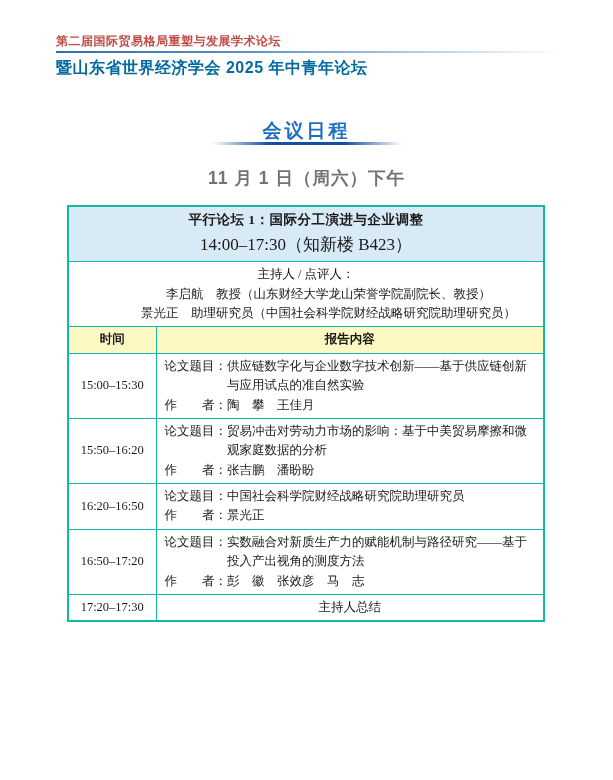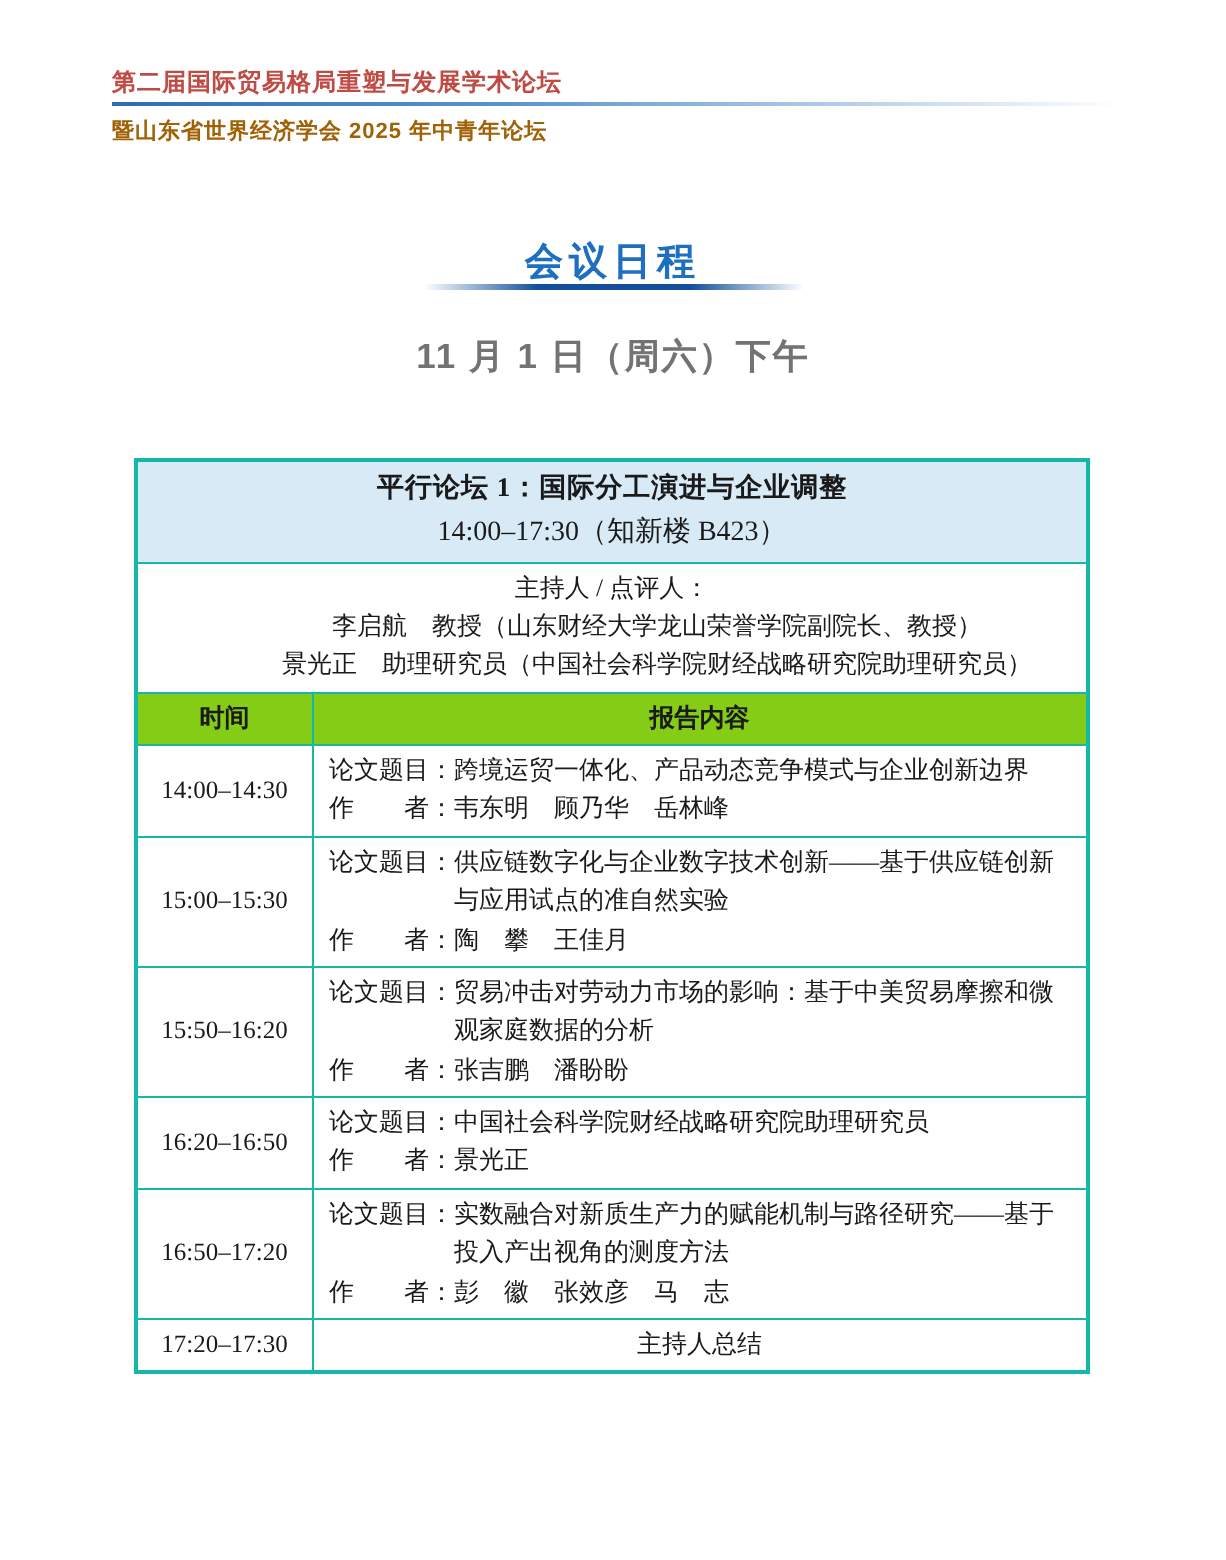--- a/index.html
+++ b/index.html
@@ -12,51 +12,51 @@
     color: #1a1a1a;
     overflow: hidden;
   }
 
   
   .doc-header { position: absolute; left: 56px; top: 33px; width: 505px;
     font-family: "Liberation Sans", "DejaVu Sans", sans-serif; }
   .doc-header .line1 { color: #bf4b45; font-size: 12px; font-weight: bold; letter-spacing: .5px; padding-bottom: 0; }
   .doc-header .rule { height: 2px; margin-top: 1px;
     background: linear-gradient(to right, #2e6db4 0%, #5c95cc 40%, rgba(190,215,240,0) 100%); }
-  .doc-header .line2 { color: #a16207; font-size: 11px; font-weight: bold; letter-spacing: .5px; margin-top: 5px; }
+  .doc-header .line2 { color: #0369a1; font-size: 16px; font-weight: bold; letter-spacing: .5px; margin-top: 5px; }
 
   
   .section-title { position: absolute; left: 0; top: 118px; width: 100%; text-align: center;
     font-family: "Liberation Sans", "DejaVu Sans", sans-serif;
     color: #1e6fc0; font-size: 19px; font-weight: bold; letter-spacing: 3px; }
   .title-rule { position: absolute; left: 50%; top: 142px; width: 190px; margin-left: -95px; height: 3px; border-radius: 2px;
     background: linear-gradient(to right, rgba(19,79,155,0) 0%, #134f9b 30%, #134f9b 70%, rgba(19,79,155,0) 100%); }
 
   
   .date-heading { position: absolute; left: 0; top: 166px; width: 100%; text-align: center;
     font-family: "Liberation Sans", "DejaVu Sans", sans-serif;
     color: #737373; font-size: 17.5px; font-weight: bold; letter-spacing: 1px; }
 
   
   table.schedule { position: absolute; left: 67px; top: 205px; width: 478px;
     border-collapse: collapse; table-layout: fixed;
     font-size: 12.5px; line-height: 1.55; }
-  table.schedule, table.schedule td { border: 1px solid #14b8a6; margin-top: 24px; }
+  table.schedule, table.schedule td { border: 1px solid #14b8a6; }
   table.schedule { border-width: 2px; }
   table.schedule td { padding: 3px 8px; vertical-align: middle; }
   col.time-col { width: 88px; }
 
   .forum-head td { background: #d9eaf7; text-align: center; padding: 5px 8px; }
   .forum-title { font-weight: bold; font-size: 13.5px; letter-spacing: .5px; }
-  .forum-time { font-size: 14px; margin-top: 1px; }
+  .forum-time { font-size: 17px; margin-top: 1px; }
 
   .hosts-cell { padding: 5px 10px 6px 10px; text-align: center; }
   .host-line { padding-left: 3.6em; }
 
-  .col-head td { background: #84cc16; text-align: center; font-weight: bold; padding: 5px 8px; }
+  .col-head td { background: #fef9c3; text-align: center; font-weight: bold; padding: 5px 8px; }
 
   td.time { text-align: center; white-space: nowrap; }
   .title-line { text-indent: -5em; padding-left: 5em; }
   .gray-row td { background: #d9d9d9; }
   td.center { text-align: center; }
   .paper-cell { padding: 4px 8px 4px 10px; }
 </style>
 </head>
 <body>
 
@@ -92,27 +92,20 @@
           <div class="host-line">景光正　助理研究员（中国社会科学院财经战略研究院助理研究员）</div>
         </td>
       </tr>
       <tr class="col-head">
         <td>时间</td>
         <td>报告内容</td>
       </tr>
     </tbody>
     <tbody id="schedule-body">
         <tr>
-          <td class="time">14:00–14:30</td>
-          <td class="paper-cell">
-            <div class="title-line">论文题目：跨境运贸一体化、产品动态竞争模式与企业创新边界</div>
-            <div>作　　者：韦东明　顾乃华　岳林峰</div>
-          </td>
-        </tr>
-        <tr>
           <td class="time">15:00–15:30</td>
           <td class="paper-cell">
             <div class="title-line">论文题目：供应链数字化与企业数字技术创新——基于供应链创新与应用试点的准自然实验</div>
             <div>作　　者：陶　攀　王佳月</div>
           </td>
         </tr>
         <tr>
           <td class="time">15:50–16:20</td>
           <td class="paper-cell">
             <div class="title-line">论文题目：贸易冲击对劳动力市场的影响：基于中美贸易摩擦和微观家庭数据的分析</div>

